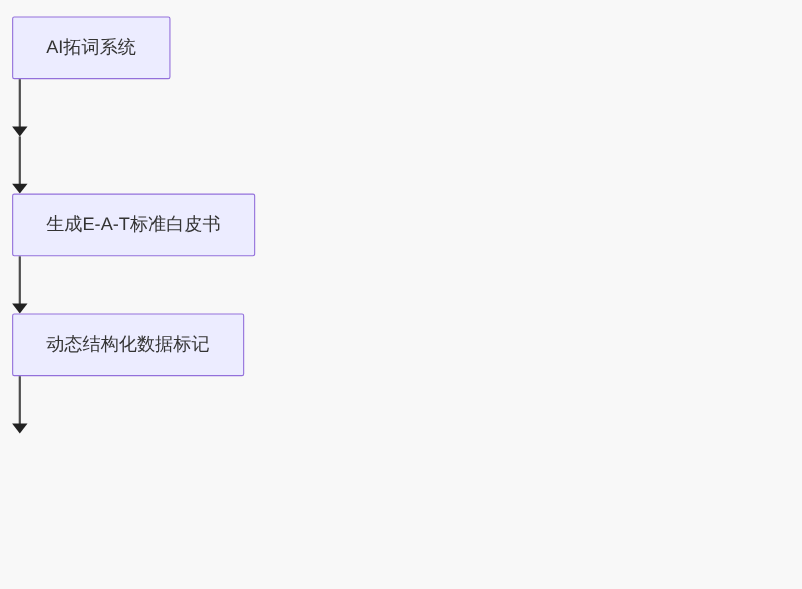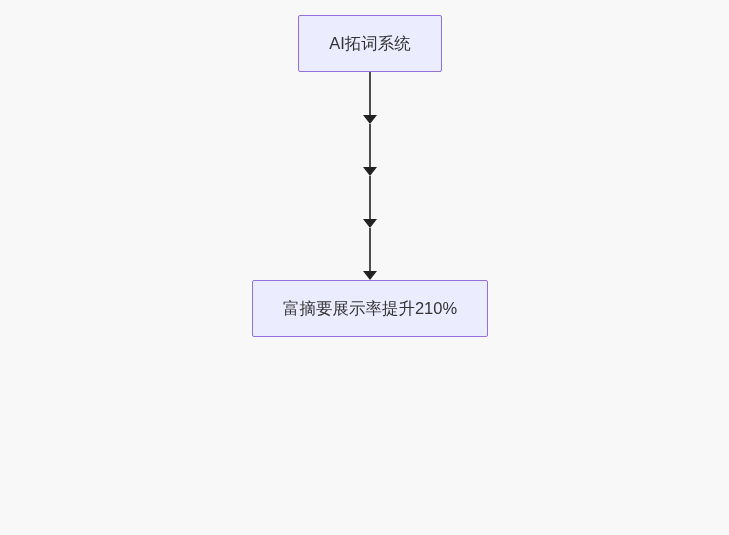--- a/index.html
+++ b/index.html
@@ -14,21 +14,21 @@
     overflow: hidden;
     font-family: "Liberation Sans", "DejaVu Sans", sans-serif;
   }
   .flow {
     position: absolute;
     top: 15px;
     left: 0;
     width: 100%;
     display: flex;
     flex-direction: column;
-    align-items: center;
+    align-items: flex-start;
     padding-left: 11px;
     box-sizing: border-box;
   }
   .node {
     background: #ececff;
     border: 1px solid #9370db;
     border-radius: 2px;
     padding: 18px 30px;
     font-size: 16.5px;
     line-height: 19px;
@@ -69,28 +69,29 @@
       <div class="line"></div>
       <div class="head"></div>
     </div>
 
 
     <div class="arrow">
       <div class="line"></div>
       <div class="head"></div>
     </div>
 
+    <div class="node">生成E-A-T标准白皮书</div>
+
+    <div class="arrow">
+      <div class="line"></div>
+      <div class="head"></div>
+    </div>
+
+    <div class="node">动态结构化数据标记</div>
 
     <div class="arrow">
       <div class="line"></div>
       <div class="head"></div>
     </div>
 
 
-    <div class="arrow">
-      <div class="line"></div>
-      <div class="head"></div>
-    </div>
-
-    <div class="node">富摘要展示率提升210%</div>
-
   </div>
 </div>
 
 </body></html>

